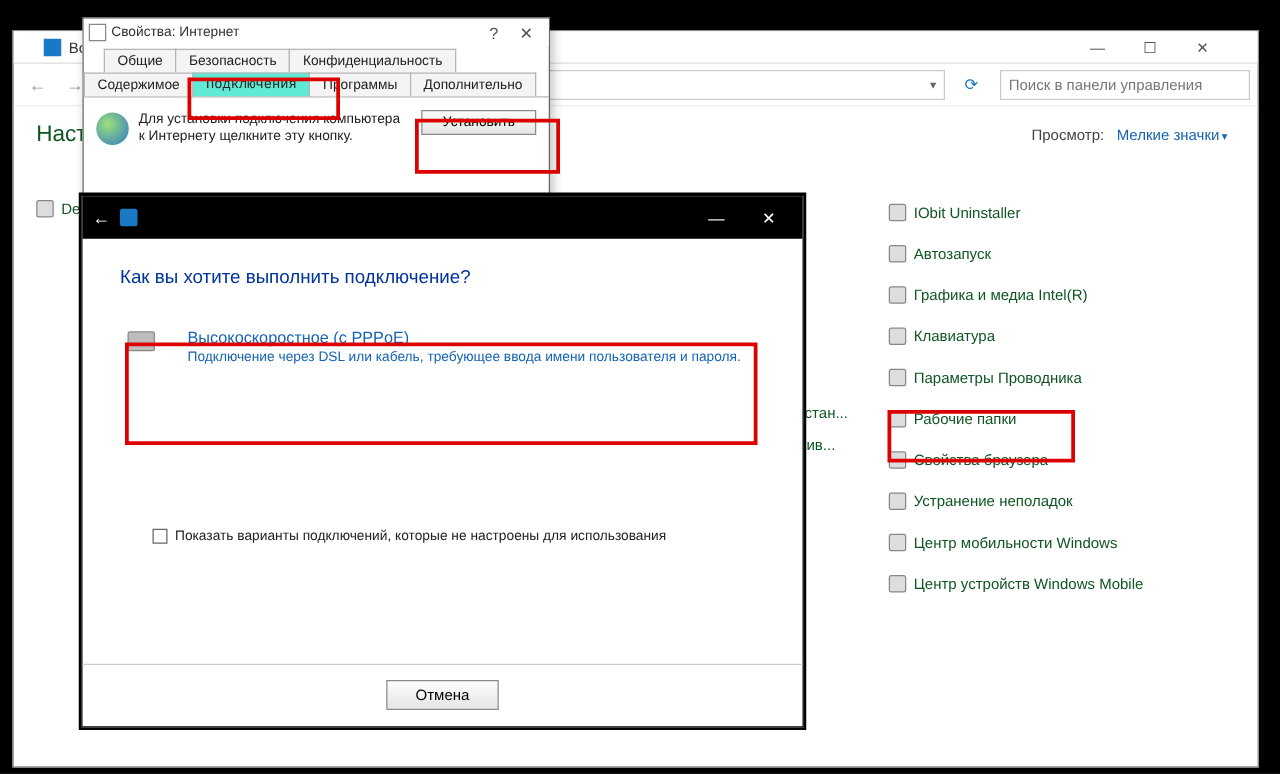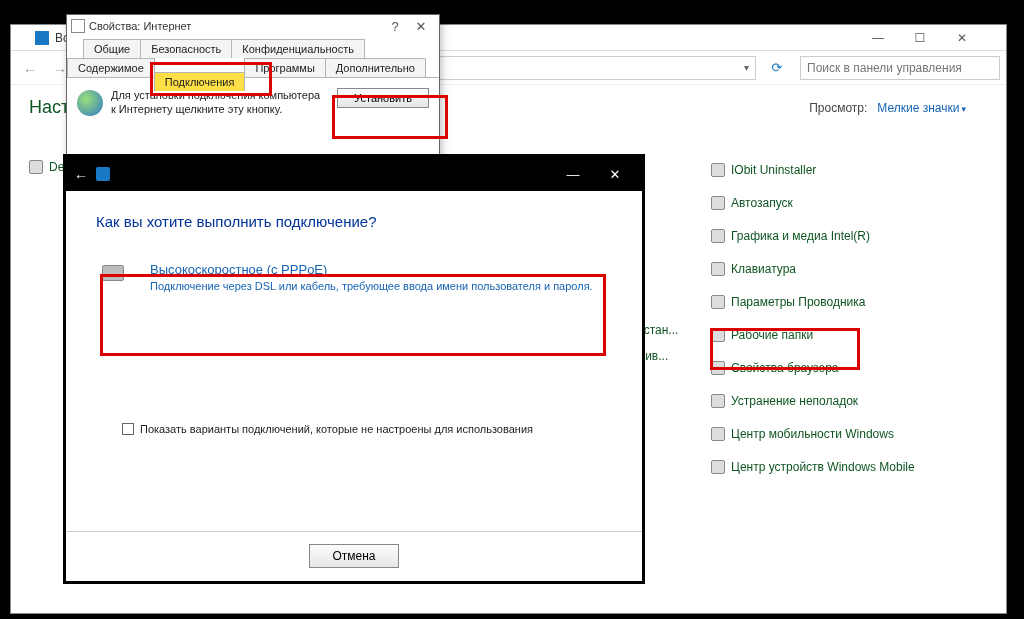--- a/index.html
+++ b/index.html
@@ -15,42 +15,42 @@
   .cp-winbtns { display: flex; gap: 2px; }
   .cp-winbtn { width: 40px; height: 24px; display: flex; align-items: center; justify-content: center; color: #555; font-size: 12px; }
   .cp-navbar { height: 34px; display: flex; align-items: center; padding: 0 6px; gap: 4px; border-bottom: 1px solid #eee; }
   .nav-arrow { width: 26px; height: 26px; display: flex; align-items: center; justify-content: center; color: #999; font-size: 14px; }
   .cp-addr { flex: 1; margin-left: 6px; height: 24px; border: 1px solid #ccc; display: flex; align-items: center; padding: 0 6px; font-size: 12px; color: #333; }
   .cp-addr .chev { margin-left: auto; color: #666; font-size: 10px; }
   .cp-refresh { width: 26px; height: 26px; display: flex; align-items: center; justify-content: center; margin-left: 4px; color: #1979c4; font-size: 13px; }
   .cp-search { width: 200px; height: 24px; border: 1px solid #ccc; margin-left: 6px; padding: 0 6px; font-size: 12px; color: #777; display: flex; align-items: center; }
   .cp-body { position: relative; padding: 12px 18px; height: calc(100% - 60px); }
   .cp-heading { font-size: 18px; color: #0f5522; margin-bottom: 6px; }
-  .cp-view { position: absolute; right: 40px; top: 16px; font-size: 12px; color: #444; }
+  .cp-view { position: absolute; right: 24px; top: 16px; font-size: 12px; color: #444; }
   .cp-view a { color: #1664b4; cursor: pointer; }
   .cp-view .chev { font-size: 9px; margin-left: 2px; }
   .cp-cols { display: flex; gap: 28px; margin-top: 42px; font-size: 12px; }
   .cp-col { display: flex; gap: 6px; }
   .cp-item { display: flex; align-items: center; gap: 6px; color: #0f5522; white-space: nowrap; cursor: pointer; }
   .cp-item .ico { width: 14px; height: 14px; border: 1px solid #888; border-radius: 2px; flex: none; background: #ddd; }
   .cp-col3 { position: absolute; left: 700px; top: 78px; display: flex; flex-direction: column; gap: 19px; font-size: 12px; }
   .cp-col3 .cp-item { color: #0f5522; }
   .cp-middle { position: absolute; left: 620px; top: 238px; display: flex; flex-direction: column; gap: 12px; font-size: 12px; color: #0f5522; }
 
   
   .props { position: absolute; left: 66px; top: 14px; width: 374px; height: 144px; background: #fff; border: 1px solid #666; box-shadow: 2px 2px 8px rgba(0,0,0,.25); }
   .props-titlebar { height: 22px; display: flex; align-items: center; padding: 0 4px; background: #fff; }
   .props-icon { width: 14px; height: 14px; border: 1px solid #888; margin-right: 4px; }
   .props-title { font-size: 11px; color: #333; flex: 1; }
   .props-help { width: 24px; text-align: center; color: #555; font-size: 13px; }
   .props-close { width: 28px; text-align: center; color: #555; font-size: 13px; }
   .props-tabs-wrap { margin-top: 2px; }
   .props-tabs-row { display: flex; font-size: 11px; border-bottom: 0; }
   .props-tab { padding: 3px 10px; border: 1px solid #b5b5b5; border-bottom: none; background: #f4f4f4; margin-right: -1px; color: #222; }
-  .props-tab.active { background: #fde047; position: relative; top: 14px; }
+  .props-tab.active { background: #5eead4; position: relative; top: 0; font-family: Liberation Mono, monospace; }
   .props-body { border-top: 1px solid #b5b5b5; padding: 10px 10px 0 10px; display: flex; align-items: flex-start; gap: 8px; font-size: 11px; color: #222; }
   .globe { width: 26px; height: 26px; border-radius: 50%; background: radial-gradient(circle at 35% 35%, #9be07a, #2f77c6); flex: none; margin-top: 2px; }
   .props-text { line-height: 1.3; }
   .props-btn { margin-left: auto; padding: 3px 16px; border: 1px solid #888; background: linear-gradient(#fdfdfd,#e5e5e5); font-size: 11px; cursor: pointer; }
 
   
   .wizard { position: absolute; left: 65px; top: 156px; width: 578px; height: 426px; background: #fff; border: 1px solid #000; box-shadow: 0 0 0 2px #000; }
   .wiz-titlebar { height: 34px; background: #000; display: flex; align-items: center; padding: 0 8px; color: #fff; }
   .wiz-back { font-size: 14px; margin-right: 8px; }
   .wiz-icon { width: 14px; height: 14px; background: #1979c4; margin-right: 6px; border-radius: 2px; }

